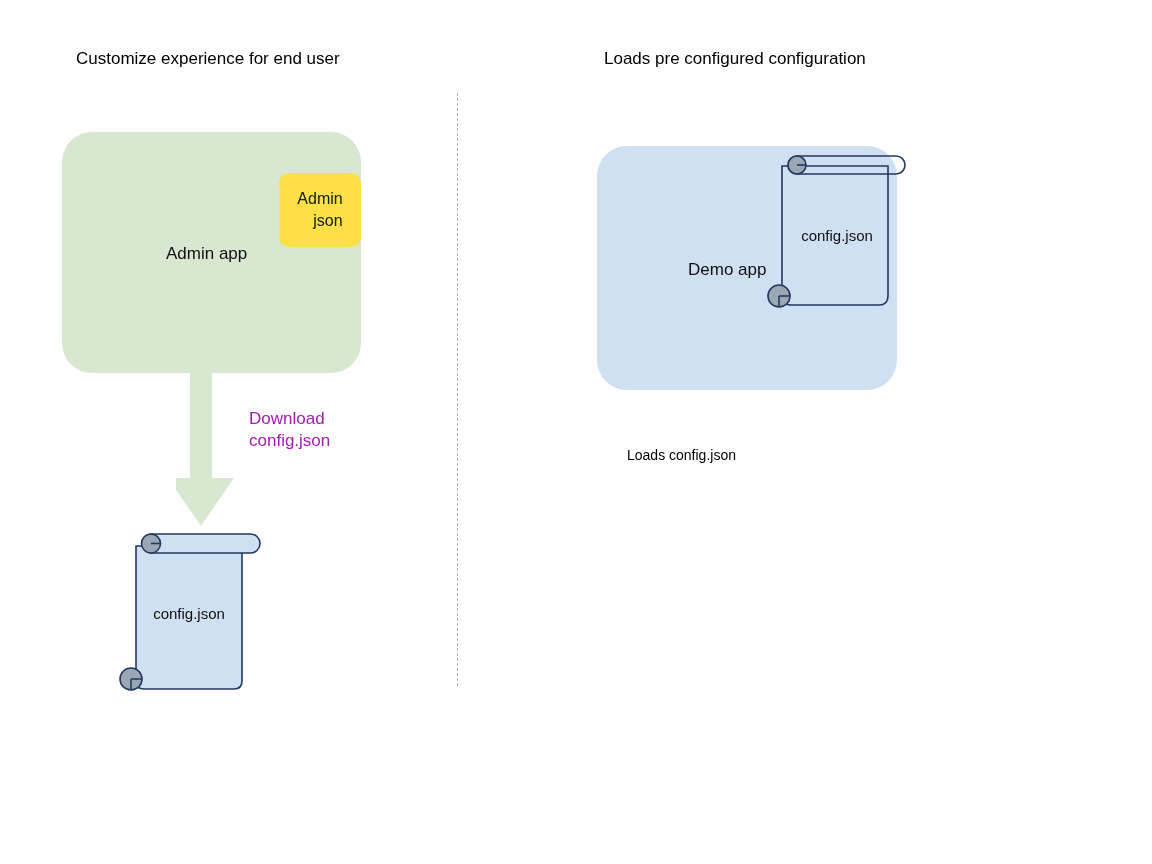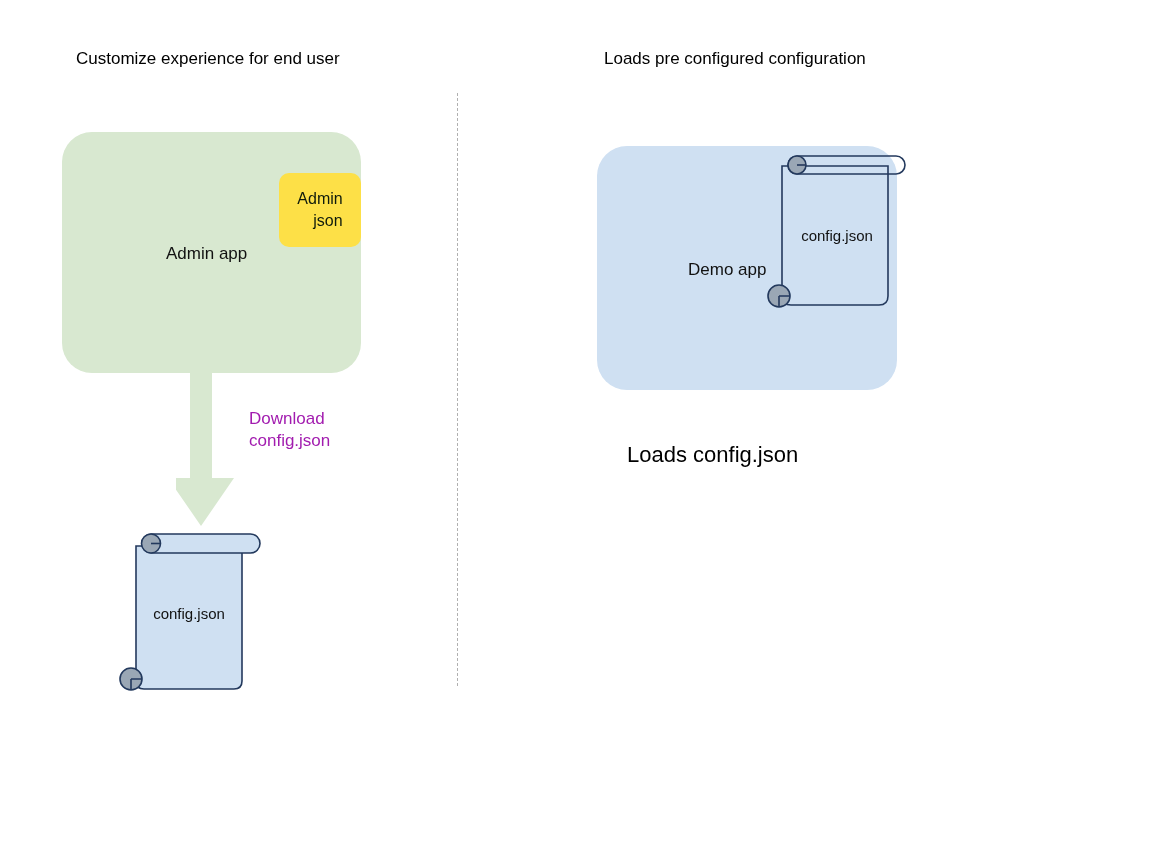--- a/index.html
+++ b/index.html
@@ -112,21 +112,21 @@
   
   .doc-shape { position: absolute; }
   #doc-left  { left: 112px; top: 524px; width: 165px; height: 170px; }
   #doc-right { left: 766px; top: 148px; width: 150px; height: 170px; }
 
   
   #loads-caption {
     position: absolute;
     left: 627px;
     top: 444px;
-    font-size: 22px;
+    font-size: 14px;
     line-height: 22px;
     color: #000000;
     white-space: nowrap;
   }
 </style>
 </head>
 <body>
 
 <div class="canvas">
 

